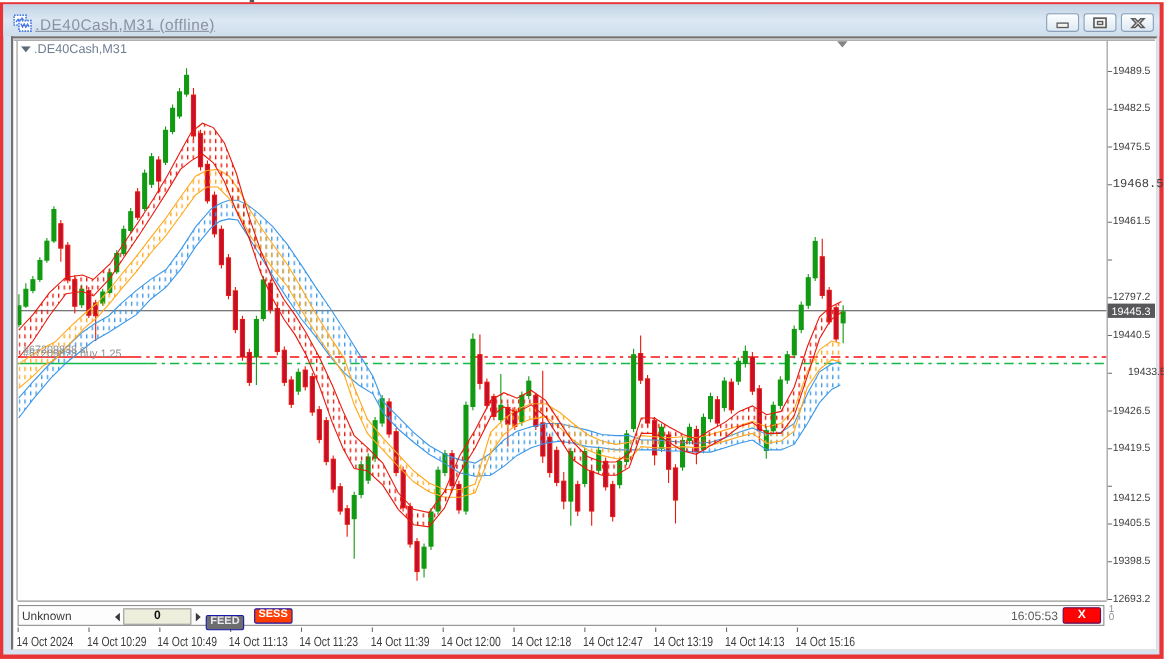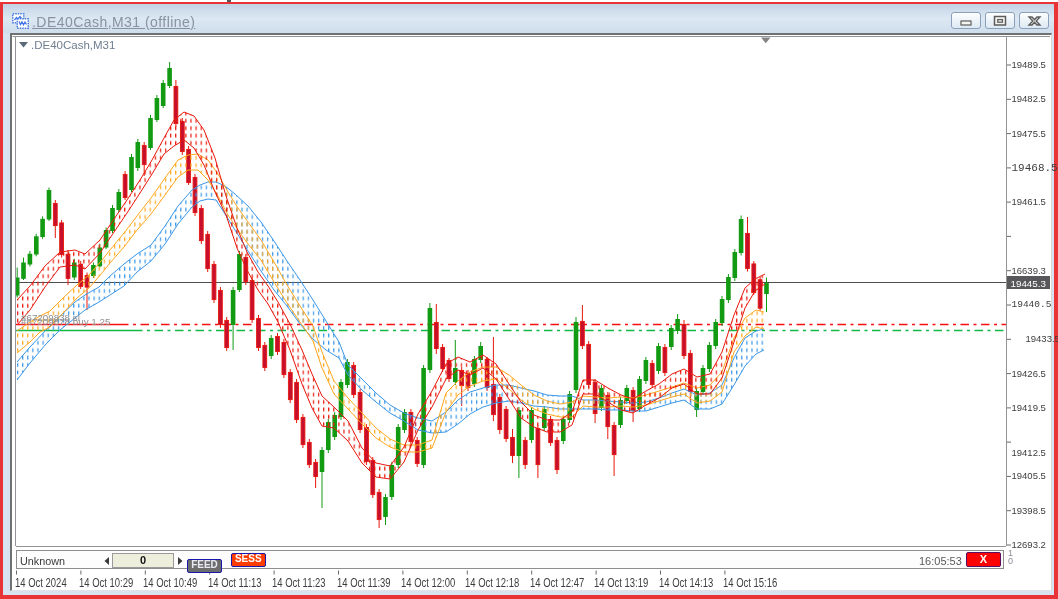--- a/index.html
+++ b/index.html
@@ -340,22 +340,22 @@
     <line x1="596.1" y1="570.5" x2="596.1" y2="574.5" stroke="#6b6b6b" stroke-width="1"></line>
     <line x1="660.5" y1="570.5" x2="660.5" y2="574.5" stroke="#6b6b6b" stroke-width="1"></line>
     <line x1="724.9000000000001" y1="570.5" x2="724.9000000000001" y2="574.5" stroke="#6b6b6b" stroke-width="1"></line>
   </svg>
 <div style="position:absolute;left:1011.5px;top:59.0px;font-size:9.5px;color:#3d3d3d;">19489.5</div>
 <div style="position:absolute;left:1011.5px;top:93.3px;font-size:9.5px;color:#3d3d3d;">19482.5</div>
 <div style="position:absolute;left:1011.5px;top:127.6px;font-size:9.5px;color:#3d3d3d;">19475.5</div>
 <div style="position:absolute;left:1011.5px;top:161.9px;font-size:11px;color:#3d3d3d;font-family:Liberation Mono, monospace;">19468.5</div>
 <div style="position:absolute;left:1011.5px;top:196.1px;font-size:9.5px;color:#3d3d3d;">19461.5</div>
 <div style="position:absolute;left:1066px;top:230.4px;font-size:9.5px;color:#3d3d3d;">19454.5</div>
-<div style="position:absolute;left:1011.5px;top:264.7px;font-size:9.5px;color:#3d3d3d;">16639.3</div>
-<div style="position:absolute;left:1011.5px;top:299.0px;font-size:9.5px;color:#3d3d3d;font-family:Liberation Mono, monospace;">19440.5</div>
+<div style="position:absolute;left:1011.5px;top:264.7px;font-size:9.5px;color:#3d3d3d;">12797.2</div>
+<div style="position:absolute;left:1011.5px;top:299.0px;font-size:9.5px;color:#3d3d3d;">19440.5</div>
 <div style="position:absolute;left:1011.5px;top:333.3px;font-size:9.5px;color:#3d3d3d;margin-left:14px;">19433.5</div>
 <div style="position:absolute;left:1011.5px;top:367.6px;font-size:9.5px;color:#3d3d3d;">19426.5</div>
 <div style="position:absolute;left:1011.5px;top:401.9px;font-size:9.5px;color:#3d3d3d;">19419.5</div>
 <div style="position:absolute;left:1011.5px;top:447px;font-size:9.5px;color:#3d3d3d;">19412.5</div>
 <div style="position:absolute;left:1011.5px;top:470.4px;font-size:9.5px;color:#3d3d3d;">19405.5</div>
 <div style="position:absolute;left:1011.5px;top:504.7px;font-size:9.5px;color:#3d3d3d;">19398.5</div>
 <div style="position:absolute;left:1011.5px;top:539.0px;font-size:9.5px;color:#3d3d3d;">12693.2</div>
 
 <div class="abs" style="left:1007px;top:276px;width:43px;height:13px;background:#58585a;"></div>
 <div class="abs" style="left:1010.5px;top:277.5px;font-size:9.8px;color:#fff;">19445.3</div>

